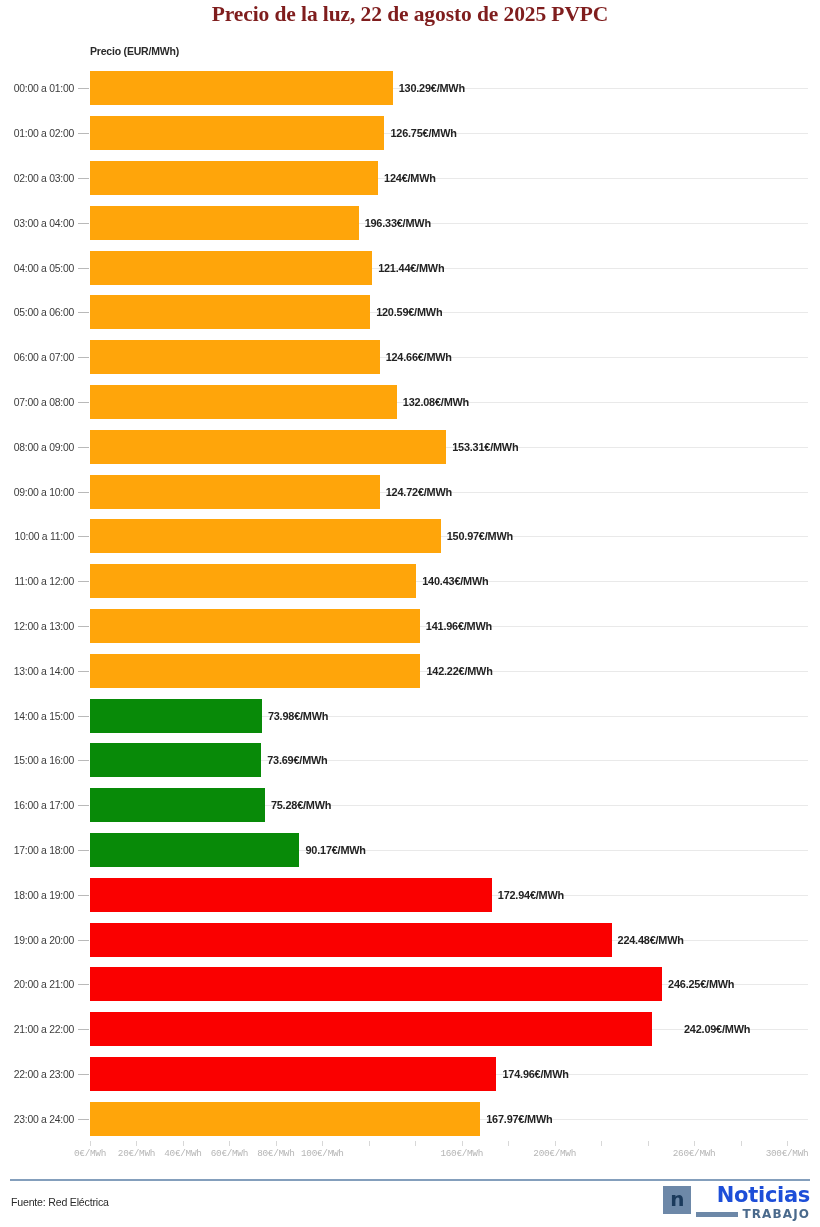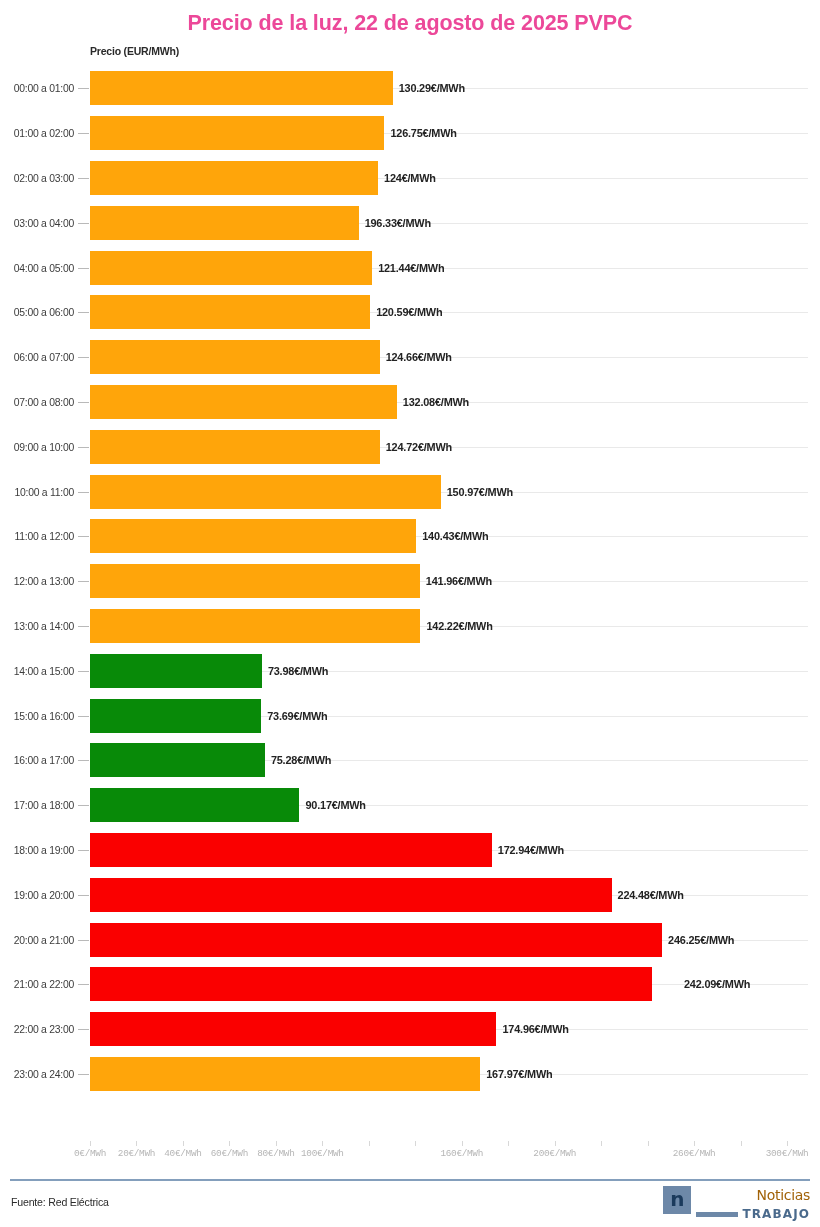--- a/index.html
+++ b/index.html
@@ -11,27 +11,26 @@
     width: 820px;
     height: 1227px;
     font-family: "Liberation Sans", sans-serif;
     color: #1a1a1a;
     overflow: hidden;
     position: relative;
   }
 
   
   .chart-title {
-    font-family: Liberation Sans, sans-serif;
+    font-family: Liberation Serif, serif;
     font-weight: bold;
     font-size: 21.5px;
     text-align: center;
-    color: #ec4899;
+    color: #7f1d1d;
     letter-spacing: -0.1px;
-    padding-top: 9px;
     height: 28px;
     line-height: 28px;
   }
 
   
   .axis-title {
     position: absolute;
     left: 90px;
     top: 45px;
     font-size: 10.5px;
@@ -173,23 +172,23 @@
     line-height: 1;
     margin-top: -2px;
   }
   .logo-text {
     display: flex;
     flex-direction: column;
     align-items: flex-end;
   }
   .logo-word {
     font-family: "DejaVu Sans", sans-serif;
-    font-weight: normal;
-    font-size: 14px;
-    color: #a16207;
+    font-weight: bold;
+    font-size: 21px;
+    color: #1d4ed8;
     line-height: 19px;
     letter-spacing: -0.3px;
   }
   .logo-sub-row {
     display: flex;
     align-items: center;
     gap: 4px;
     margin-top: 2px;
   }
   .logo-bar {
@@ -263,20 +262,27 @@
         <div class="cat-tick"></div>
         <div class="bar" style="width: 289.627px; background: rgb(255, 165, 10);"></div>
         <div class="bar-value" style="left: 385.627px;">124.66€/MWh</div>
       </div>
       <div class="row">
         <div class="gridline"></div>
         <div class="cat-label">07:00 a 08:00</div>
         <div class="cat-tick"></div>
         <div class="bar" style="width: 306.866px; background: rgb(255, 165, 10);"></div>
         <div class="bar-value" style="left: 402.866px;">132.08€/MWh</div>
+      </div>
+      <div class="row">
+        <div class="gridline"></div>
+        <div class="cat-label">08:00 a 09:00</div>
+        <div class="cat-tick"></div>
+        <div class="bar" style="width: 356.19px; background: rgb(255, 165, 10);"></div>
+        <div class="bar-value" style="left: 452.19px;">153.31€/MWh</div>
       </div>
       <div class="row">
         <div class="gridline"></div>
         <div class="cat-label">09:00 a 10:00</div>
         <div class="cat-tick"></div>
         <div class="bar" style="width: 289.766px; background: rgb(255, 165, 10);"></div>
         <div class="bar-value" style="left: 385.766px;">124.72€/MWh</div>
       </div>
       <div class="row">
         <div class="gridline"></div>

